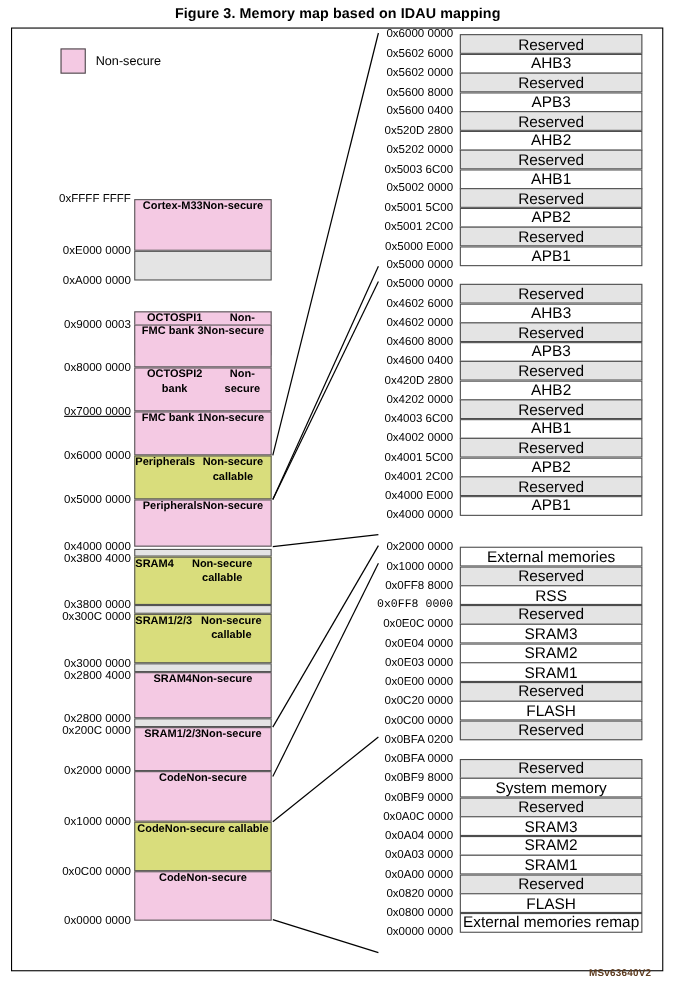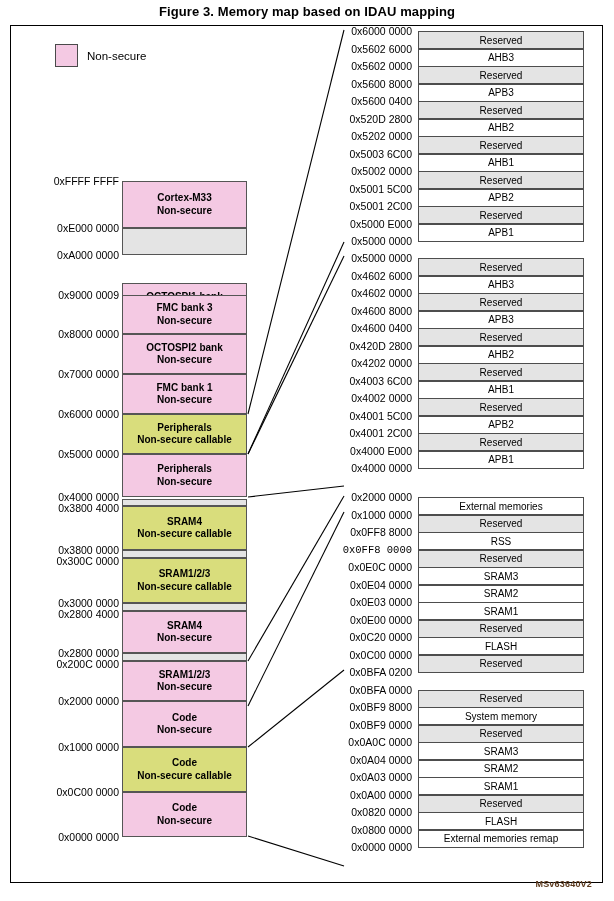--- a/index.html
+++ b/index.html
@@ -32,22 +32,22 @@
     margin-right:9px;box-sizing:border-box;flex:none;
   }
   .legend-label{font-size:11.5px;white-space:nowrap;}
 
   
   #mainmap{position:absolute;left:122px;top:181px;width:125px;}
   .mblock{
     position:absolute;left:0;width:125px;
     border:1.1px solid #555;
     box-sizing:border-box;
-    display:flex;flex-direction:column;
-    align-items:center;justify-content:center;
+    display:flex;
+    align-items:flex-start;justify-content:center;
     font-size:10px;font-weight:bold;line-height:12.5px;
     text-align:center;
   }
   .mblock span{display:block;}
 
   
   .addr-l{
     position:absolute;right:0;
     font-size:10.5px;white-space:nowrap;
     text-align:right;
@@ -55,21 +55,21 @@
   }
   #addrs-left{position:absolute;left:0px;top:181px;width:119px;}
 
   
   .rcol{position:absolute;left:418px;width:166px;}
   .rrow{
     position:absolute;left:0;width:166px;height:18px;
     border:1.1px solid #4d4d4d;
     box-sizing:border-box;
     display:flex;align-items:center;justify-content:center;
-    font-size:10px;line-height:11px;
+    font-size:14px;line-height:11px;
     white-space:nowrap;
   }
   .rrow.res{background:#e4e4e4;}
   .rrow.plain{background:#ffffff;}
 
   .addr-r{
     position:absolute;right:0;
     font-size:10.5px;white-space:nowrap;text-align:right;
     transform:translateY(-50%);
   }
@@ -107,23 +107,23 @@
   <div class="legend-row">
     <span class="legend-swatch" style="background: rgb(244, 201, 227);"></span>
     <span class="legend-label">Non-secure</span>
   </div>
 </div>
 
 <div id="addrs-left">
     <div class="addr-l" style="top: 0px;">0xFFFF FFFF</div>
     <div class="addr-l" style="top: 47px;">0xE000 0000</div>
     <div class="addr-l" style="top: 74px;">0xA000 0000</div>
-    <div class="addr-l" style="top: 114px;">0x9000 0009</div>
+    <div class="addr-l" style="top: 114px;">0x9000 0003</div>
     <div class="addr-l" style="top: 153px;">0x8000 0000</div>
-    <div class="addr-l" style="top: 193px;">0x7000 0000</div>
+    <div class="addr-l" style="top: 193px; text-decoration: underline;">0x7000 0000</div>
     <div class="addr-l" style="top: 233px;">0x6000 0000</div>
     <div class="addr-l" style="top: 273px;">0x5000 0000</div>
     <div class="addr-l" style="top: 316px;">0x4000 0000</div>
     <div class="addr-l" style="top: 327px;">0x3800 4000</div>
     <div class="addr-l" style="top: 369px;">0x3800 0000</div>
     <div class="addr-l" style="top: 380px;">0x300C 0000</div>
     <div class="addr-l" style="top: 422px;">0x3000 0000</div>
     <div class="addr-l" style="top: 433px;">0x2800 4000</div>
     <div class="addr-l" style="top: 472px;">0x2800 0000</div>
     <div class="addr-l" style="top: 483px;">0x200C 0000</div>

